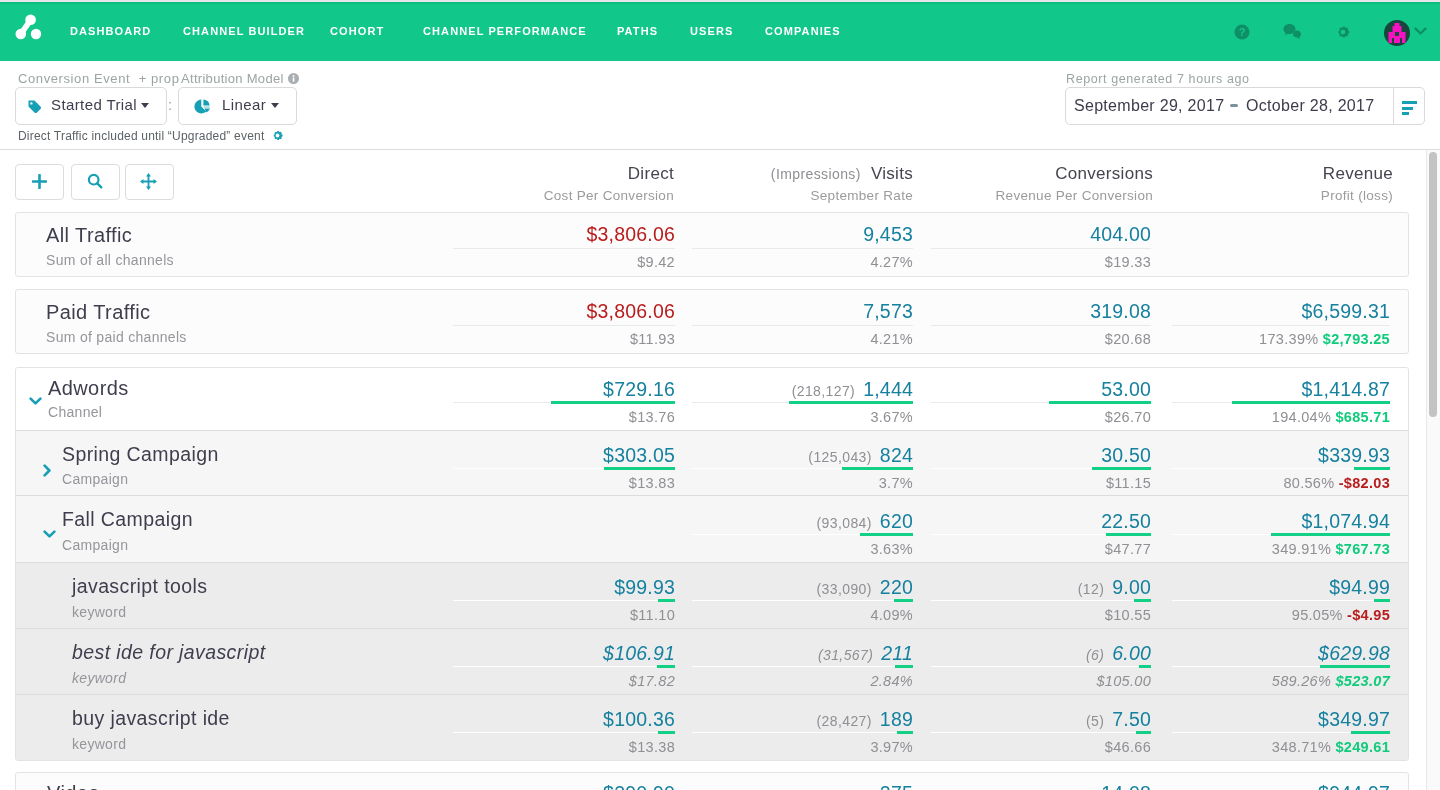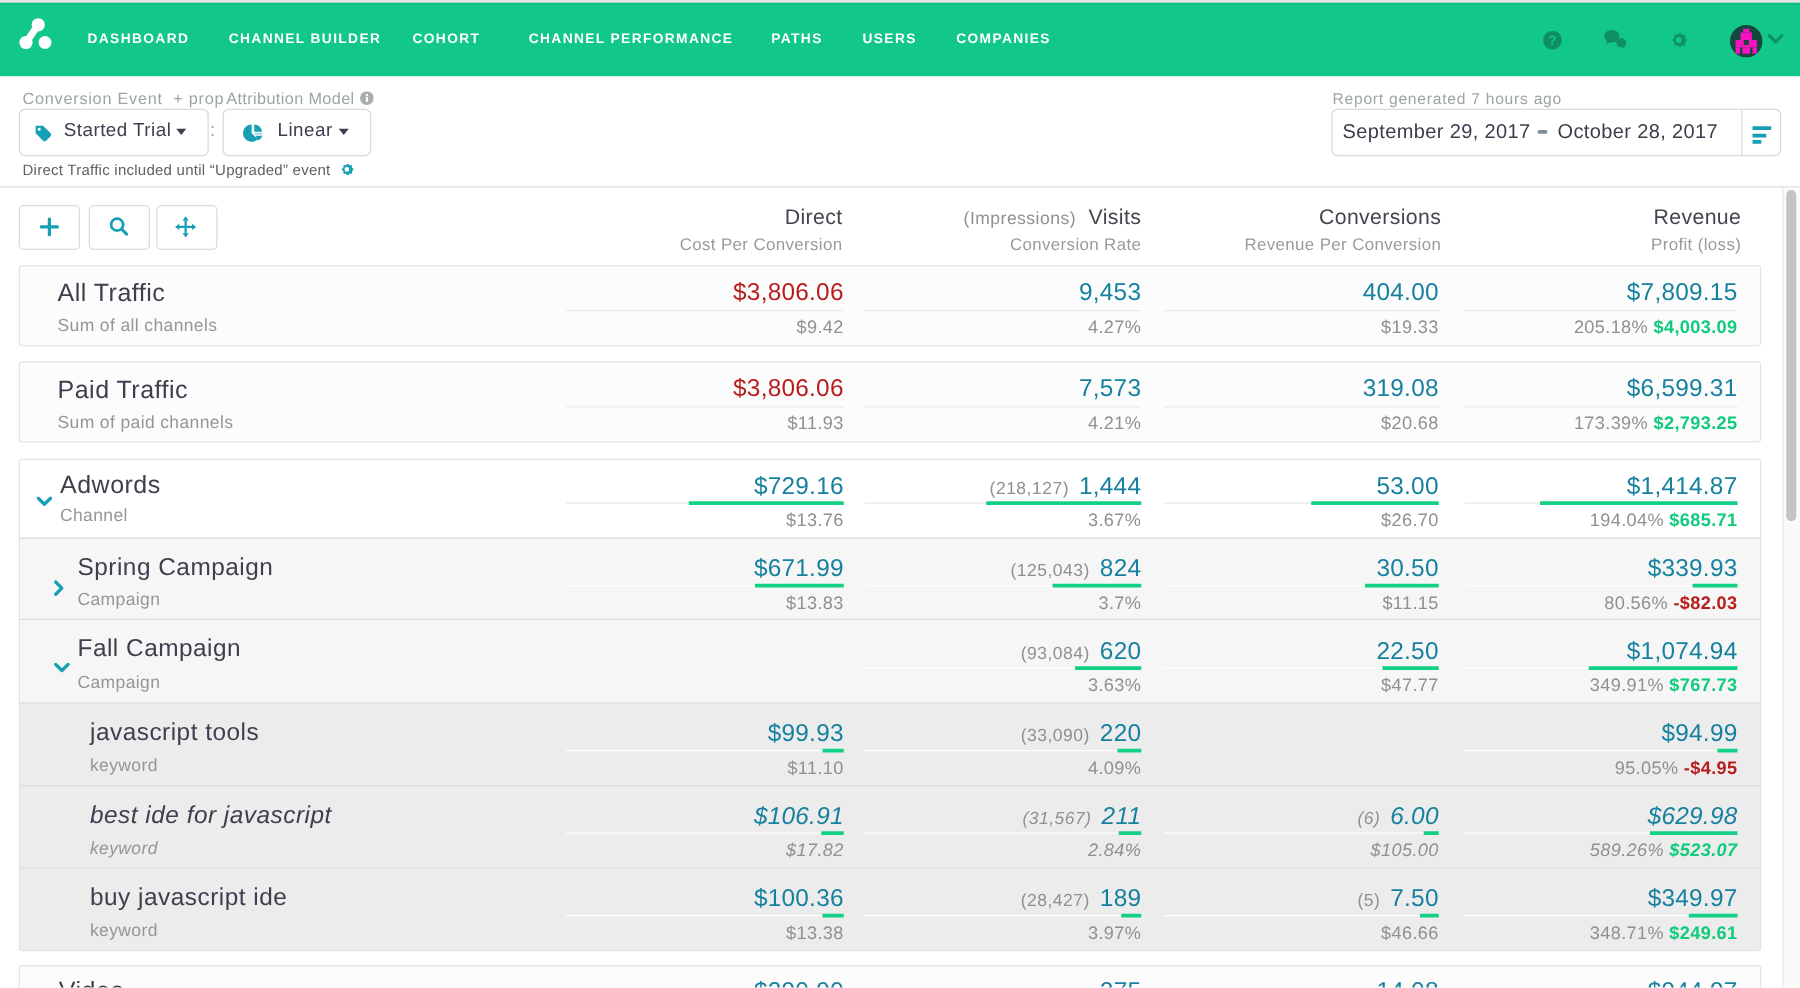--- a/index.html
+++ b/index.html
@@ -124,21 +124,21 @@
 <svg class="abs" style="left:140px;top:173px" width="17" height="17" viewBox="0 0 17 17">
 <path d="M8.5 3 V14 M3 8.5 H14" stroke="#169fb5" stroke-width="1.8" stroke-linecap="round"></path>
 <path d="M8.5 0 L11 3.4 H6 Z M8.5 17 L11 13.6 H6 Z M0 8.5 L3.4 6 V11 Z M17 8.5 L13.6 6 V11 Z" fill="#169fb5"></path>
   </svg>
 <div class="colh" style="left:414px">
     <div class="m">Direct</div>
     <div class="s">Cost Per Conversion</div>
   </div>
 <div class="colh" style="left:653px">
     <div class="m"><span style="font-size:14px;color:#8f8f94;letter-spacing:.4px">(Impressions)</span>&nbsp;&nbsp;Visits</div>
-    <div class="s">Conversion Rate</div>
+    <div class="s">September Rate</div>
   </div>
 <div class="colh" style="left:893px">
     <div class="m">Conversions</div>
     <div class="s">Revenue Per Conversion</div>
   </div>
 <div class="colh" style="left:1133px">
     <div class="m">Revenue</div>
     <div class="s">Profit (loss)</div>
   </div>
 <div class="card" style="top:212px;height:65px">
@@ -152,25 +152,20 @@
     <div class="cell" style="left:676px;width:221px">
       <div class="main" style="top:10px"><span class="v">9,453</span></div>
       <div class="track" style="left:0;width:221px;top:35px;background:#e9e9e9"></div>
       <div class="sub" style="top:41px">4.27%</div>
     </div>
     <div class="cell" style="left:915px;width:220px">
       <div class="main" style="top:10px"><span class="v">404.00</span></div>
       <div class="track" style="left:0;width:220px;top:35px;background:#e9e9e9"></div>
       <div class="sub" style="top:41px">$19.33</div>
     </div>
-    <div class="cell" style="left:1156px;width:218px">
-      <div class="main" style="top:10px"><span class="v">$7,809.15</span></div>
-      <div class="track" style="left:0;width:218px;top:35px;background:#e9e9e9"></div>
-      <div class="sub" style="top:41px">205.18% <b class="g">$4,003.09</b></div>
-    </div>
   </div>
 <div class="card" style="top:289px;height:65px">
 <div class="title" style="left:30px;top:11px">Paid Traffic</div>
     <div class="stitle" style="left:30px;top:39px">Sum of paid channels</div>
     <div class="cell" style="left:437px;width:222px">
       <div class="main" style="top:10px"><span class="vd">$3,806.06</span></div>
       <div class="track" style="left:0;width:222px;top:35px;background:#e9e9e9"></div>
       <div class="sub" style="top:41px">$11.93</div>
     </div>
     <div class="cell" style="left:676px;width:221px">
@@ -221,21 +216,21 @@
         <div class="sub" style="top:41px">194.04% <b class="g">$685.71</b></div>
       </div>
     </div>
 <div class="row" style="top:62px;height:65px;background:#f6f6f6;border-top:1px solid #dcdcdc;">
 <div class="title" style="left:46px;top:12px;font-size:19.5px">Spring Campaign</div>
       <div class="stitle" style="left:46px;top:40px">Campaign</div>
       <svg class="chev" style="left:27px;top:33px" width="9" height="13" viewBox="0 0 9 13">
         <path d="M1.6 1.6 L6.4 6.5 L1.6 11.4" stroke="#169fb5" stroke-width="2.6" fill="none" stroke-linecap="round" stroke-linejoin="round"></path>
       </svg>
       <div class="cell" style="left:437px;width:222px">
-        <div class="main" style="top:13px"><span class="v">$671.99</span></div>
+        <div class="main" style="top:13px"><span class="v">$303.05</span></div>
         <div class="track" style="left:0;width:222px;top:37px;background:#ffffff"></div>
         <div class="gbar" style="right:0;width:71px;top:36px"></div>
         <div class="sub" style="top:44px">$13.83</div>
       </div>
       <div class="cell" style="left:676px;width:221px">
         <div class="main" style="top:13px"><span class="par">(125,043)</span><span class="v">824</span></div>
         <div class="track" style="left:0;width:221px;top:37px;background:#ffffff"></div>
         <div class="gbar" style="right:0;width:71px;top:36px"></div>
         <div class="sub" style="top:44px">3.7%</div>
       </div>
@@ -285,20 +280,26 @@
         <div class="track" style="left:0;width:222px;top:37px;background:#ffffff"></div>
         <div class="gbar" style="right:0;width:17px;top:36px"></div>
         <div class="sub" style="top:44px">$11.10</div>
       </div>
       <div class="cell" style="left:676px;width:221px">
         <div class="main" style="top:13px"><span class="par">(33,090)</span><span class="v">220</span></div>
         <div class="track" style="left:0;width:221px;top:37px;background:#ffffff"></div>
         <div class="gbar" style="right:0;width:19px;top:36px"></div>
         <div class="sub" style="top:44px">4.09%</div>
       </div>
+      <div class="cell" style="left:915px;width:220px">
+        <div class="main" style="top:13px"><span class="par">(12)</span><span class="v">9.00</span></div>
+        <div class="track" style="left:0;width:220px;top:37px;background:#ffffff"></div>
+        <div class="gbar" style="right:0;width:17px;top:36px"></div>
+        <div class="sub" style="top:44px">$10.55</div>
+      </div>
       <div class="cell" style="left:1156px;width:218px">
         <div class="main" style="top:13px"><span class="v">$94.99</span></div>
         <div class="track" style="left:0;width:218px;top:37px;background:#ffffff"></div>
         <div class="gbar" style="right:0;width:16px;top:36px"></div>
         <div class="sub" style="top:44px">95.05% <b class="r">-$4.95</b></div>
       </div>
     </div>
 <div class="row" style="top:260px;height:66px;background:#ececec;border-top:1px solid #dcdcdc;font-style:italic;">
 <div class="title" style="left:56px;top:12px;font-size:19.5px">best ide for javascript</div>
       <div class="stitle" style="left:56px;top:41px">keyword</div>

